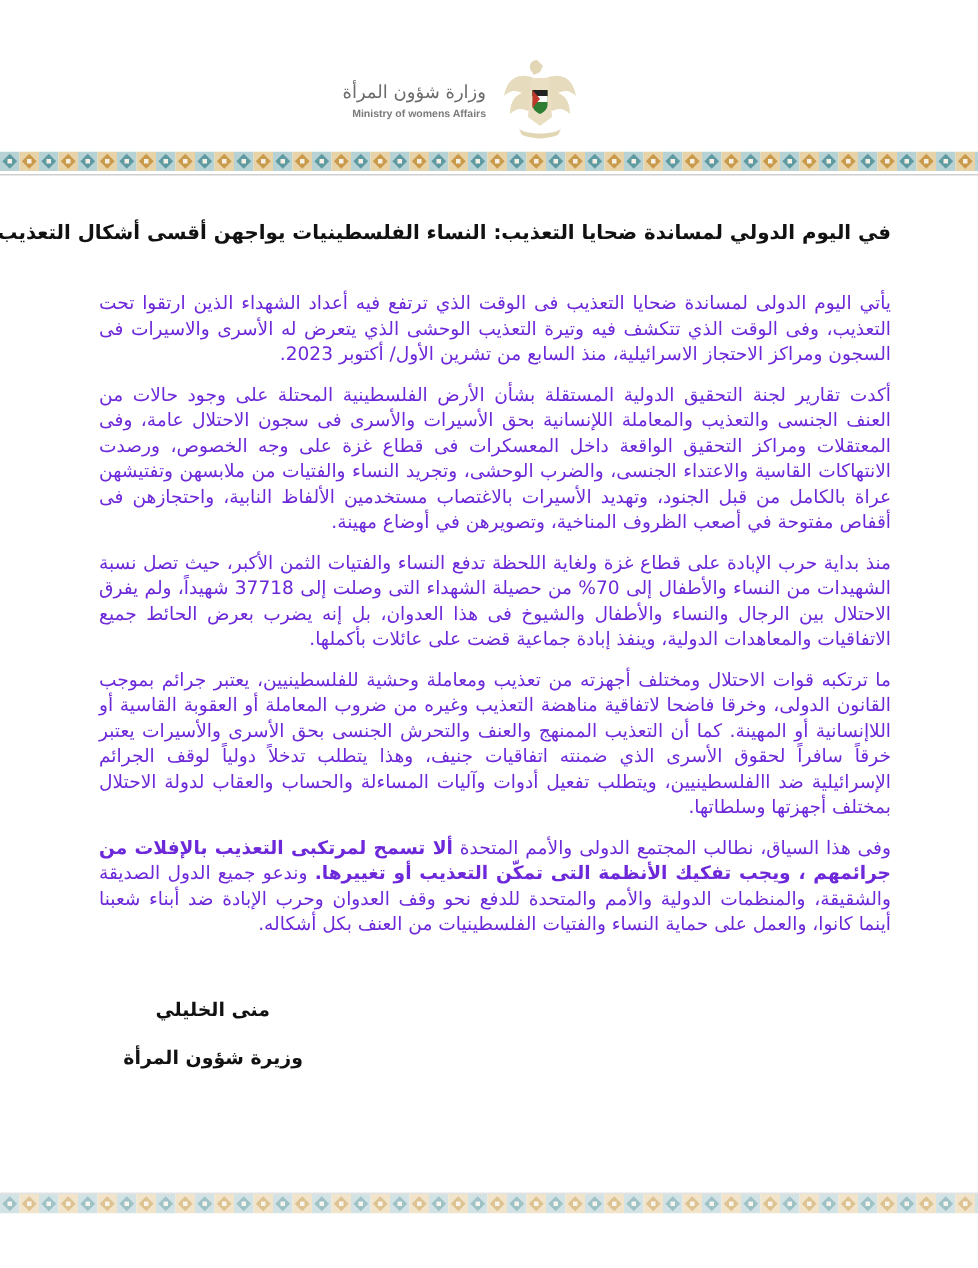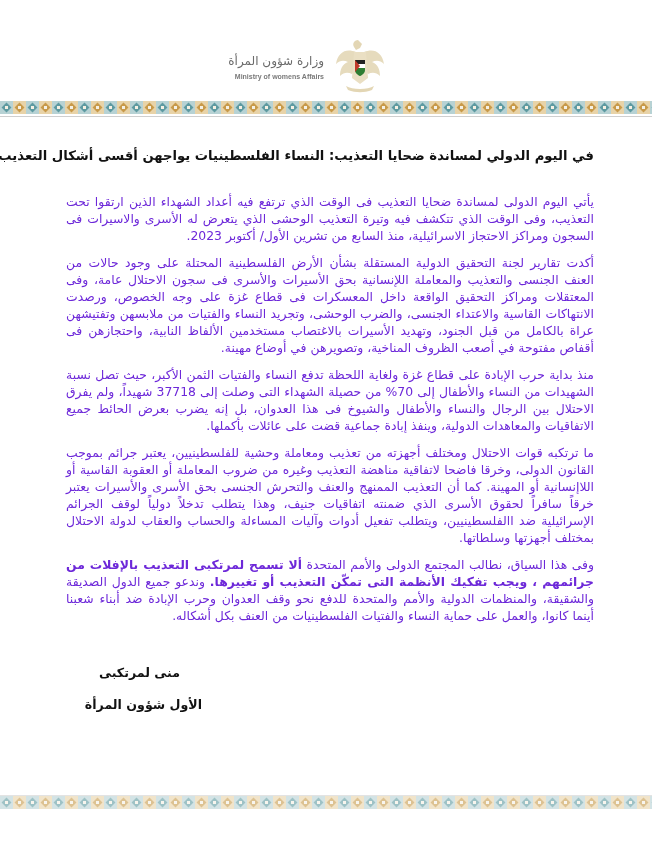--- a/index.html
+++ b/index.html
@@ -220,22 +220,22 @@
 
   <p class="para">يأتي اليوم الدولى لمساندة ضحايا التعذيب فى الوقت الذي ترتفع فيه أعداد الشهداء الذين ارتقوا تحت التعذيب، وفى الوقت الذي تتكشف فيه وتيرة التعذيب الوحشى الذي يتعرض له الأسرى والاسيرات فى السجون ومراكز الاحتجاز الاسرائيلية، منذ السابع من تشرين الأول/ أكتوبر 2023.</p>
   <p class="para">أكدت تقارير لجنة التحقيق الدولية المستقلة بشأن الأرض الفلسطينية المحتلة على وجود حالات من العنف الجنسى والتعذيب والمعاملة اللإنسانية بحق الأسيرات والأسرى فى سجون الاحتلال عامة، وفى المعتقلات ومراكز التحقيق الواقعة داخل المعسكرات فى قطاع غزة على وجه الخصوص، ورصدت الانتهاكات القاسية والاعتداء الجنسى، والضرب الوحشى، وتجريد النساء والفتيات من ملابسهن وتفتيشهن عراة بالكامل من قبل الجنود، وتهديد الأسيرات بالاغتصاب مستخدمين الألفاظ النابية، واحتجازهن فى أقفاص مفتوحة في أصعب الظروف المناخية، وتصويرهن في أوضاع مهينة.</p>
   <p class="para">منذ بداية حرب الإبادة على قطاع غزة ولغاية اللحظة تدفع النساء والفتيات الثمن الأكبر، حيث تصل نسبة الشهيدات من النساء والأطفال إلى 70% من حصيلة الشهداء التى وصلت إلى  37718 شهيداً، ولم يفرق الاحتلال بين الرجال والنساء والأطفال والشيوخ فى هذا العدوان، بل إنه يضرب بعرض الحائط جميع الاتفاقيات والمعاهدات الدولية، وينفذ إبادة جماعية قضت على عائلات بأكملها.</p>
   <p class="para">ما ترتكبه قوات الاحتلال ومختلف أجهزته من تعذيب ومعاملة وحشية للفلسطينيين، يعتبر جرائم بموجب القانون الدولى، وخرقا فاضحا  لاتفاقية مناهضة التعذيب وغيره من ضروب المعاملة أو العقوبة القاسية أو اللاإنسانية أو المهينة. كما أن التعذيب الممنهج والعنف والتحرش الجنسى بحق الأسرى والأسيرات يعتبر خرقاً سافراً لحقوق الأسرى الذي ضمنته اتفاقيات جنيف، وهذا يتطلب تدخلاً دولياً لوقف الجرائم الإسرائيلية ضد االفلسطينيين، ويتطلب تفعيل أدوات وآليات المساءلة والحساب والعقاب لدولة الاحتلال بمختلف أجهزتها وسلطاتها.</p>
   <p class="para">
     <span>وفى هذا السياق، نطالب المجتمع الدولى والأمم المتحدة </span><span class="strong">ألا تسمح لمرتكبى التعذيب بالإفلات من جرائمهم ، ويجب تفكيك الأنظمة التى تمكّن التعذيب أو تغييرها.</span><span> وندعو جميع الدول الصديقة والشقيقة، والمنظمات الدولية والأمم والمتحدة للدفع نحو وقف العدوان وحرب الإبادة ضد أبناء شعبنا أينما كانوا، والعمل على حماية النساء والفتيات الفلسطينيات من العنف بكل أشكاله.</span>
   </p>
 </div>
 
-<div class="signature sig-name">منى لمرتكبى</div>
-<div class="signature sig-org">الأول شؤون المرأة</div>
+<div class="signature sig-name">منى الخليلي</div>
+<div class="signature sig-org">وزيرة شؤون المرأة</div>
 
 <div class="rule bottom"></div>
 <div class="border-strip bottom" id="strip-bottom">
     <span class="tile blue"></span>
     <span class="tile tan"></span>
     <span class="tile blue"></span>
     <span class="tile tan"></span>
     <span class="tile blue"></span>
     <span class="tile tan"></span>
     <span class="tile blue"></span>

